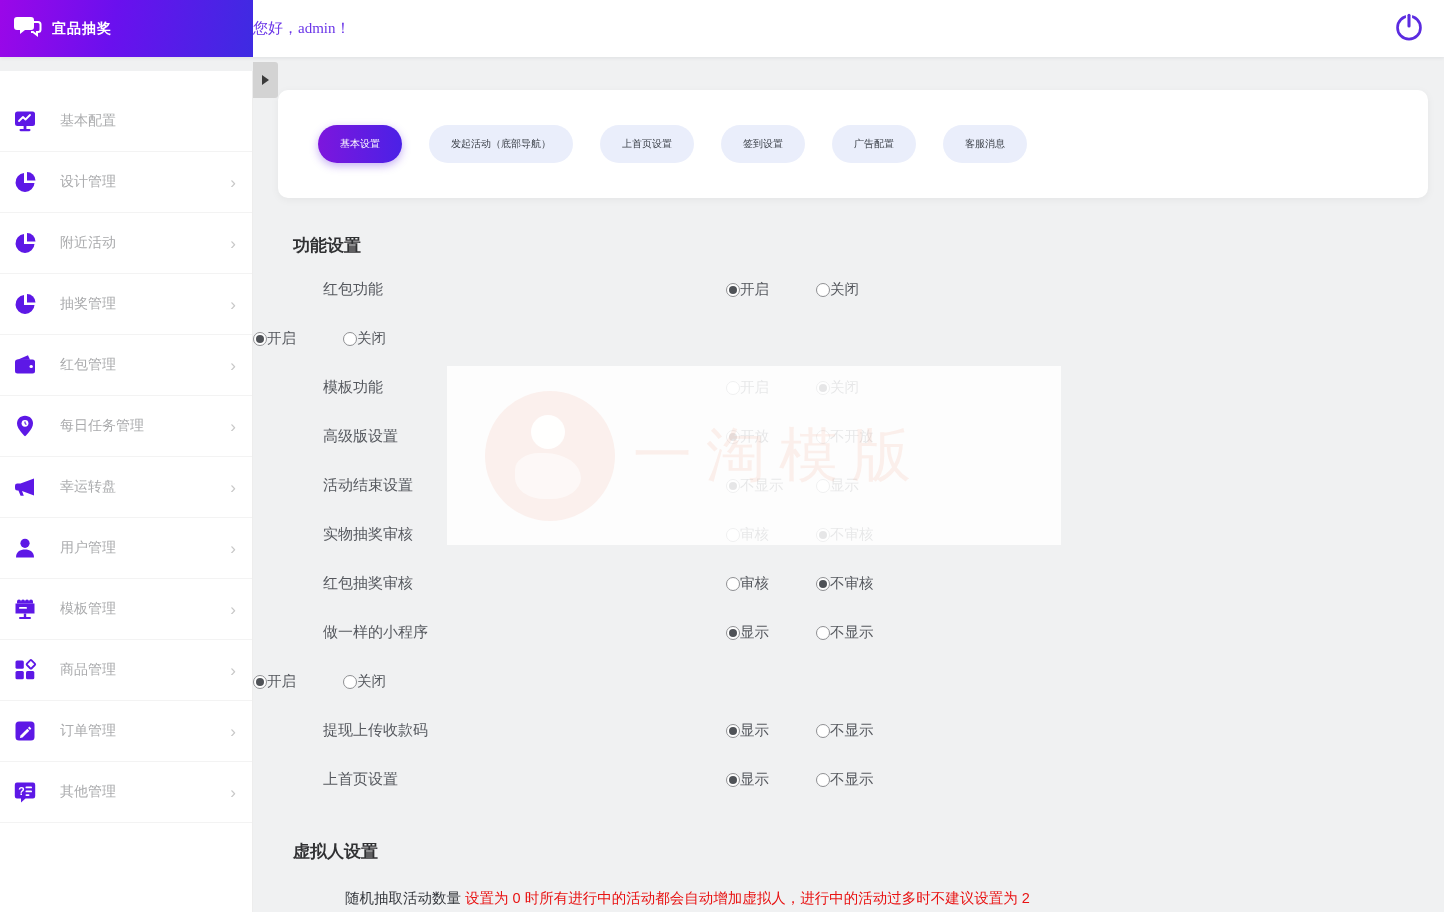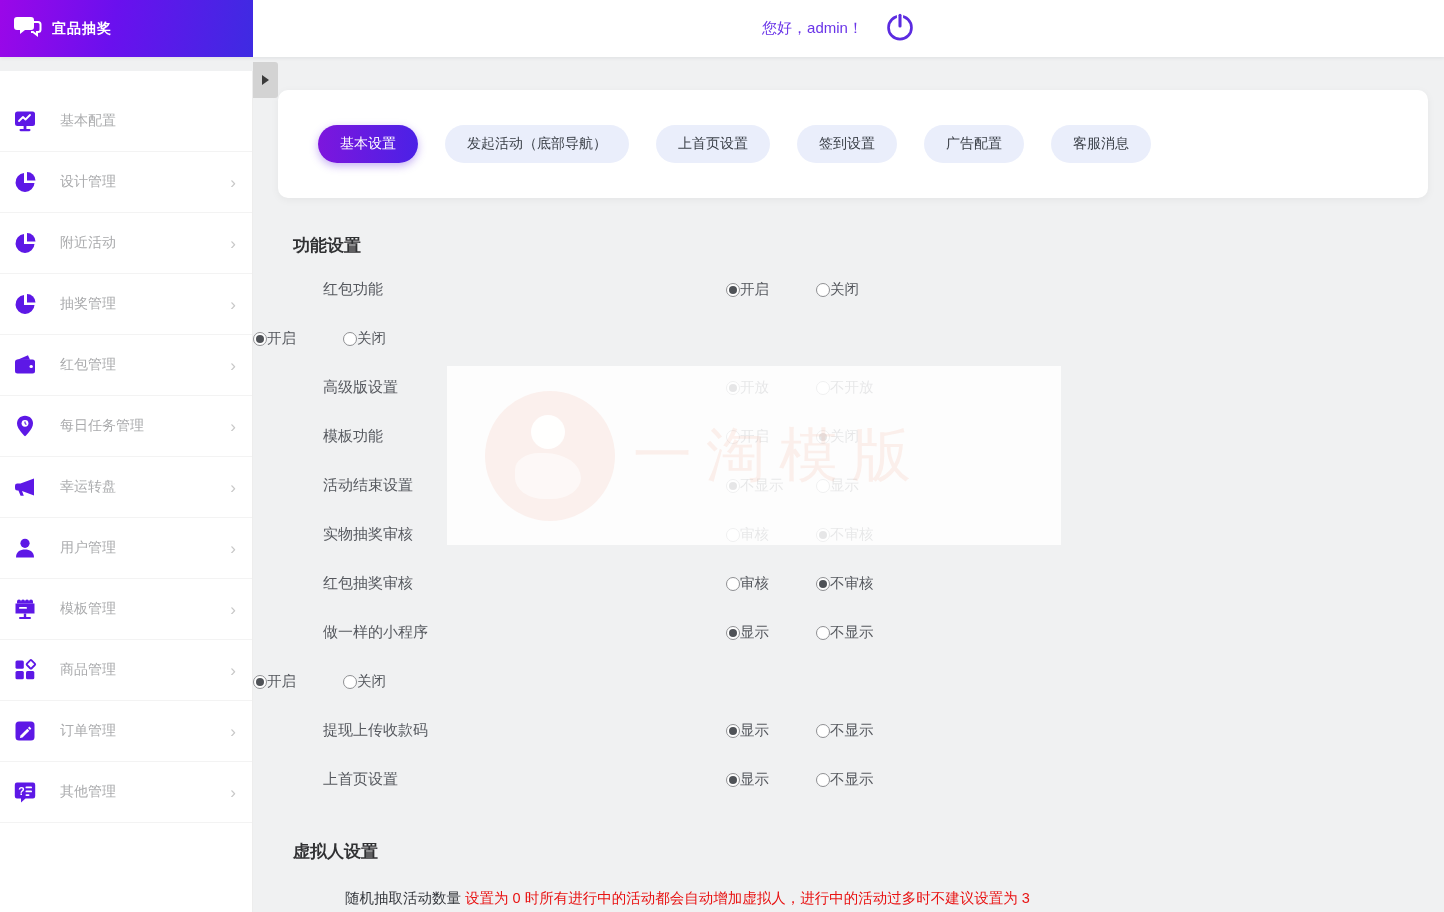--- a/index.html
+++ b/index.html
@@ -10,21 +10,21 @@
     position:relative;
     overflow:hidden;
     color:#303133;
   }
   
   .header { position:absolute; top:0; left:0; width:1444px; height:57px; background:#fff;
             box-shadow:0 1px 4px rgba(0,21,41,.08); display:flex; z-index:5; }
   .logo { width:253px; height:57px; background:linear-gradient(100deg,#9b07e8 0%,#6a10ee 45%,#3e2be2 100%);
           display:flex; align-items:center; padding-left:14px; gap:10px; }
   .logo-text { color:#fff; font-size:14px; font-weight:bold; letter-spacing:1px; }
-  .header-right { flex:1; display:flex; align-items:center; justify-content:center; padding-right:18px; gap:20px; }
+  .header-right { flex:1; display:flex; align-items:center; justify-content:space-between; padding-right:18px; gap:20px;font-family:Liberation Serif, serif; }
   .greeting { color:#6a35e8; font-size:15px; }
   .power-btn { width:34px; height:34px; background:none; border:none; cursor:pointer; display:flex; align-items:center; justify-content:center; }
 
   
   .sidebar { position:absolute; top:71px; left:0; width:253px; height:855px; background:#fff;
              border-right:1px solid #ededed; padding-top:20px; }
   .side-item { height:61px; display:flex; align-items:center; padding:0 16px 0 12px;
                border-bottom:1px solid #f3f3f3; cursor:pointer; }
   .side-icon { width:26px; height:26px; display:flex; align-items:center; justify-content:center; flex:none; }
   .side-label { flex:1; margin-left:22px; font-size:14px; color:#aaabad; }
@@ -33,21 +33,21 @@
   
   .main { position:absolute; top:57px; left:253px; width:1191px; height:855px; background:#f0f1f2; }
   .collapse-handle { position:absolute; left:0; top:5px; width:25px; height:36px; background:#d3d3d3;
                      border-radius:0 3px 3px 0; display:flex; align-items:center; justify-content:center; cursor:pointer; }
   .collapse-handle .tri { width:0; height:0; border-top:5px solid transparent; border-bottom:5px solid transparent;
                           border-left:7px solid #3a3a3a; }
 
   .tab-card { margin:33px 16px 0 25px; height:108px; background:#fff; border-radius:10px;
               box-shadow:0 2px 8px rgba(0,0,0,.05); display:flex; align-items:center; padding:0 40px; gap:27px; }
   .tab { height:38px; padding:0 22px; border:none; border-radius:19px; background:#eaeefb;
-         color:#3a3f47; font-size:14px; cursor:pointer; white-space:nowrap;
+         color:#3a3f47; font-size:10px; cursor:pointer; white-space:nowrap;
          font-family:"Liberation Sans","DejaVu Sans",sans-serif; }
   .tab.active { background:linear-gradient(90deg,#7d16dd,#4b21e6); color:#fff; box-shadow:0 3px 8px rgba(90,30,220,.35); }
 
   .section-title { margin:36px 0 0 40px; font-size:17px; font-weight:bold; color:#303133; }
   .rows { margin-top:8px; }
   .row { display:flex; align-items:center; height:49px; }
   .row-label { margin-left:70px; width:403px; font-size:15px; color:#55585e; }
   .options { display:flex; }
   .option { display:flex; align-items:center; min-width:90px; cursor:pointer; }
   .radio { width:14px; height:14px; border:1px solid #8f9093; border-radius:50%; background:#fff;
@@ -298,45 +298,45 @@
       </span>
 
       <span class="option">
         <span class="radio"></span>
         <span class="opt-label">关闭</span>
       </span>
     </span>
       </div>
 
       <div class="row">
+        <span class="row-label">模板功能</span>
+        <span class="options">
+      <span class="option">
+        <span class="radio"></span>
+        <span class="opt-label">开启</span>
+      </span>
+
+      <span class="option selected">
+        <span class="radio"></span>
+        <span class="opt-label">关闭</span>
+      </span>
+    </span>
+      </div>
+
+      <div class="row">
         <span class="row-label">高级版设置</span>
         <span class="options">
       <span class="option selected">
         <span class="radio"></span>
         <span class="opt-label">开放</span>
       </span>
 
       <span class="option">
         <span class="radio"></span>
         <span class="opt-label">不开放</span>
-      </span>
-    </span>
-      </div>
-
-      <div class="row">
-        <span class="row-label">模板功能</span>
-        <span class="options">
-      <span class="option">
-        <span class="radio"></span>
-        <span class="opt-label">开启</span>
-      </span>
-
-      <span class="option selected">
-        <span class="radio"></span>
-        <span class="opt-label">关闭</span>
       </span>
     </span>
       </div>
 
       <div class="row">
         <span class="row-label">活动结束设置</span>
         <span class="options">
       <span class="option selected">
         <span class="radio"></span>
         <span class="opt-label">不显示</span>
@@ -436,21 +436,21 @@
         <span class="opt-label">不显示</span>
       </span>
     </span>
       </div>
     </div>
 
   <div class="virtual-block">
     <div class="section-title">虚拟人设置</div>
     <div class="field-line">
       <span class="field-label">随机抽取活动数量</span>
-      <span class="field-hint">设置为 0 时所有进行中的活动都会自动增加虚拟人，进行中的活动过多时不建议设置为 3</span>
+      <span class="field-hint">设置为 0 时所有进行中的活动都会自动增加虚拟人，进行中的活动过多时不建议设置为 2</span>
     </div>
     <input class="count-input" type="text" value="10" style="">
   </div>
 </div>
 
 <div class="wm-overlay">
   <div class="wm-inner">
     <div class="wm-logo"></div>
     <div class="wm-text">一淘模版</div>
   </div>

